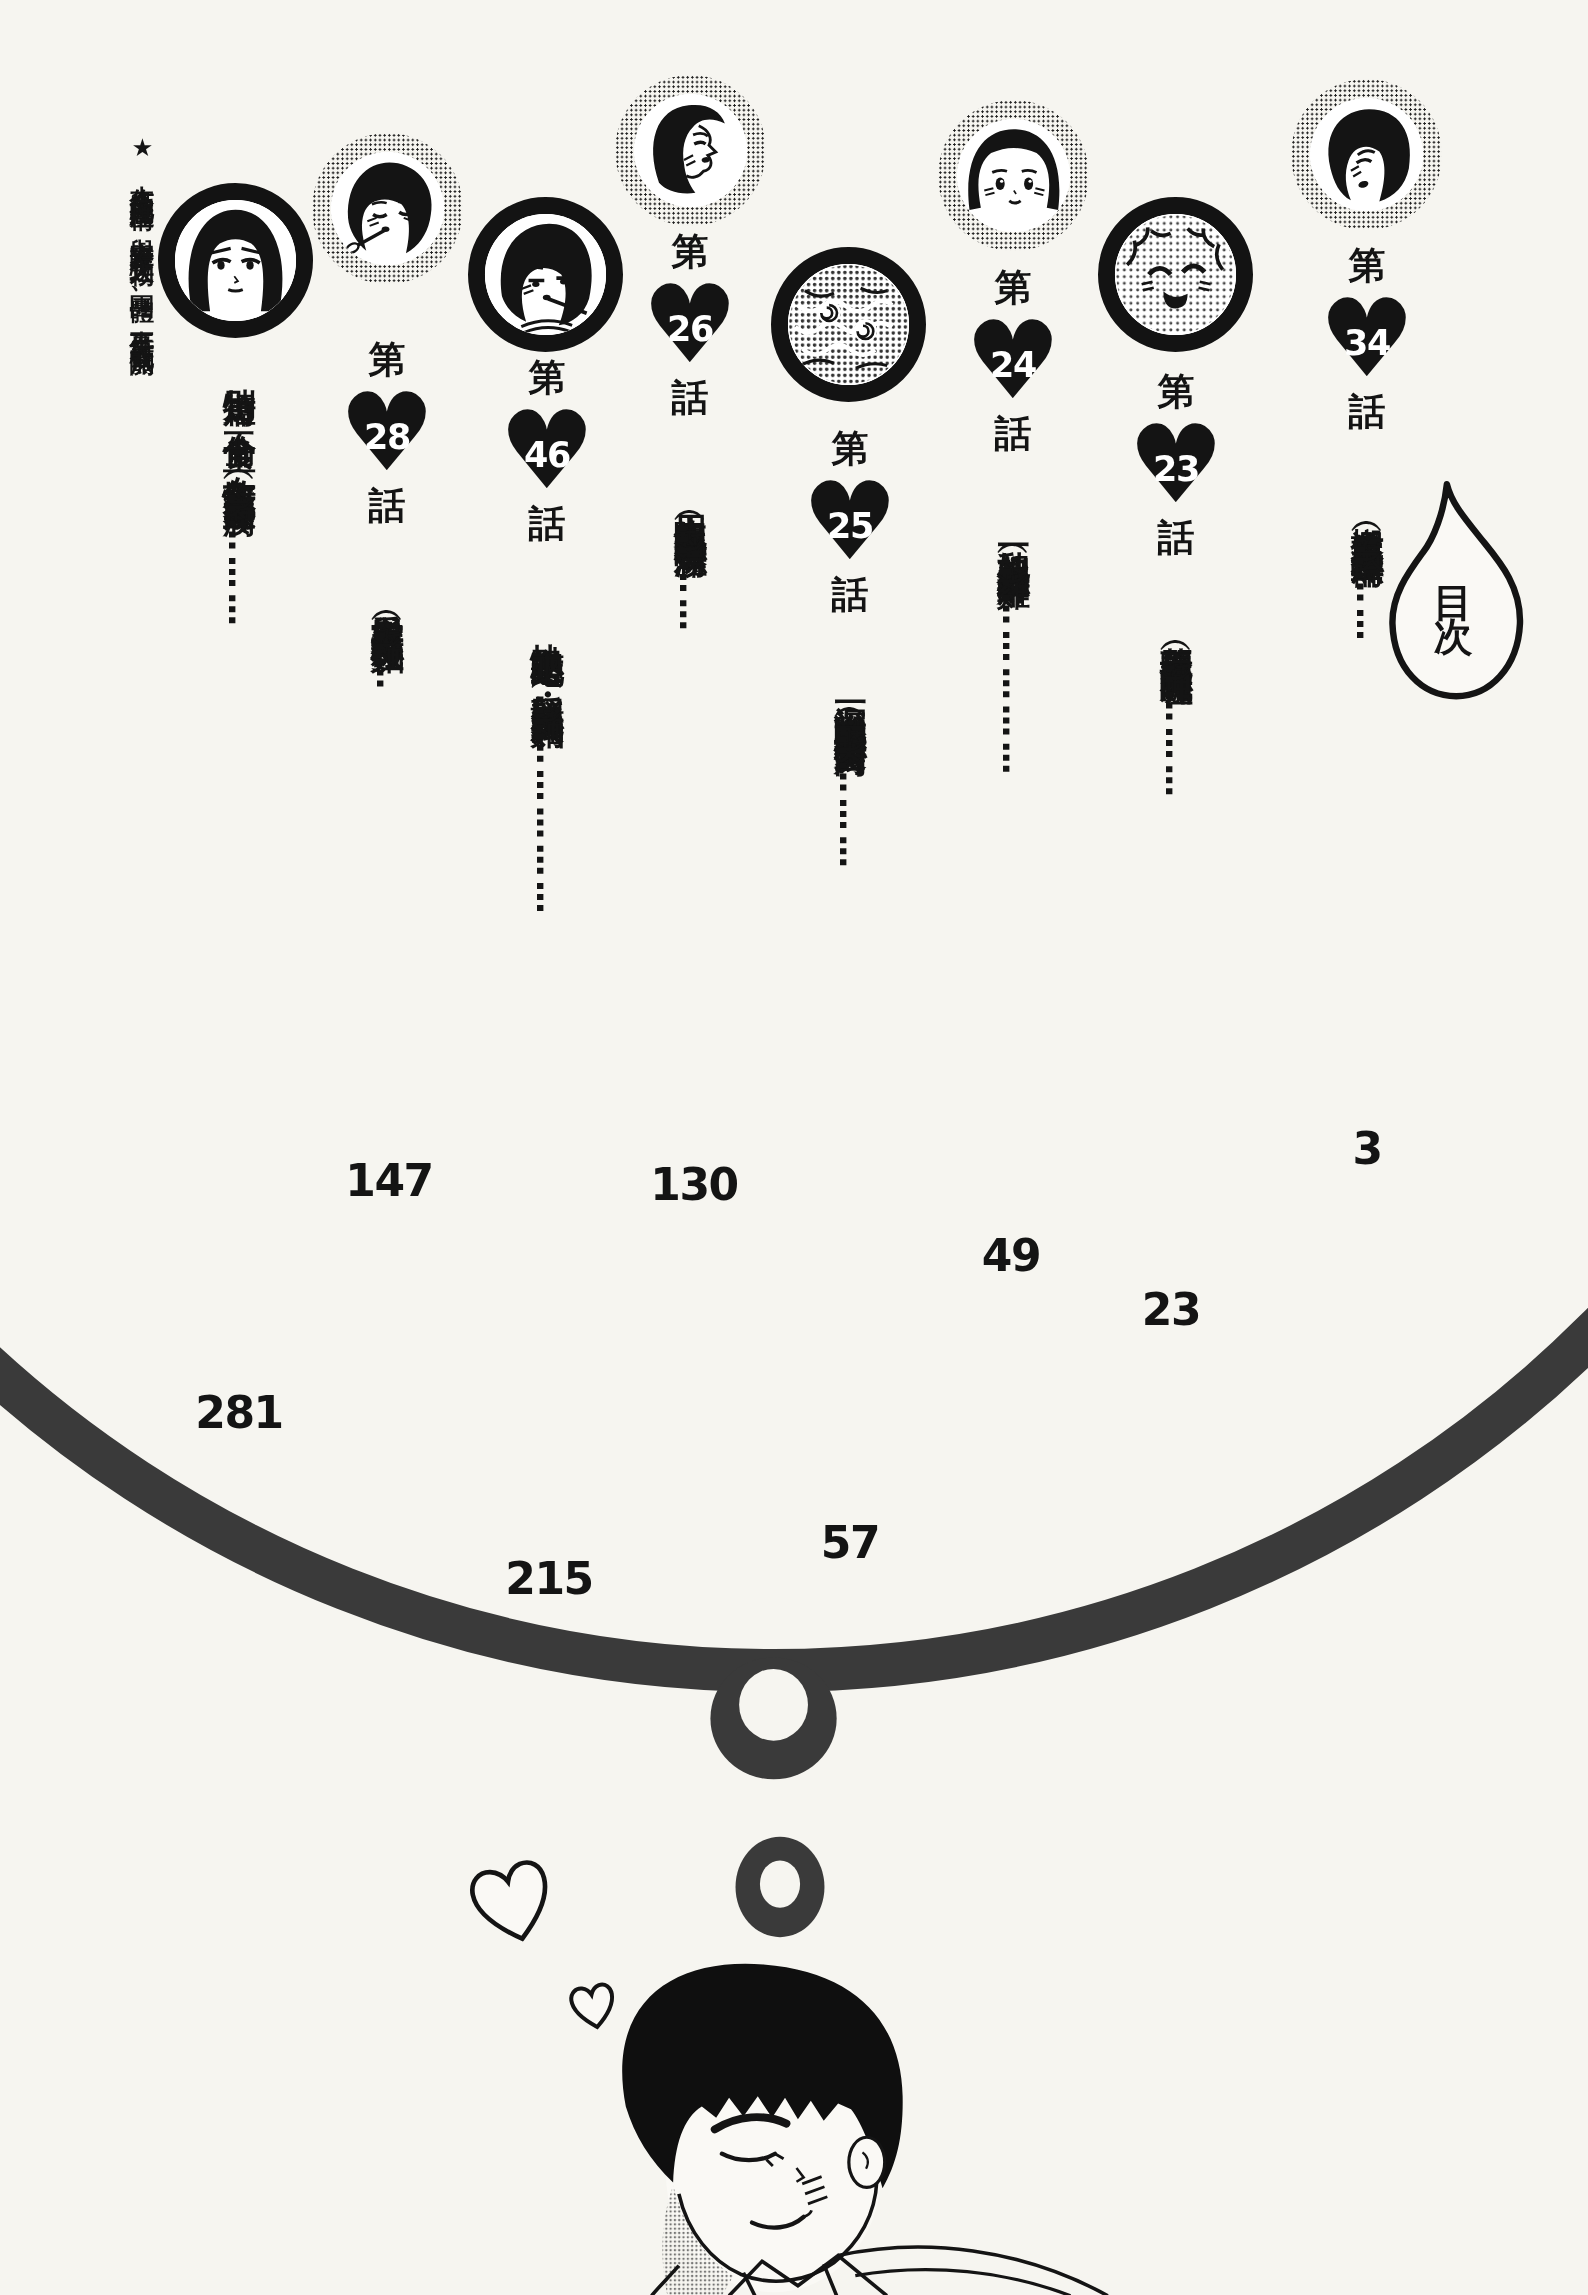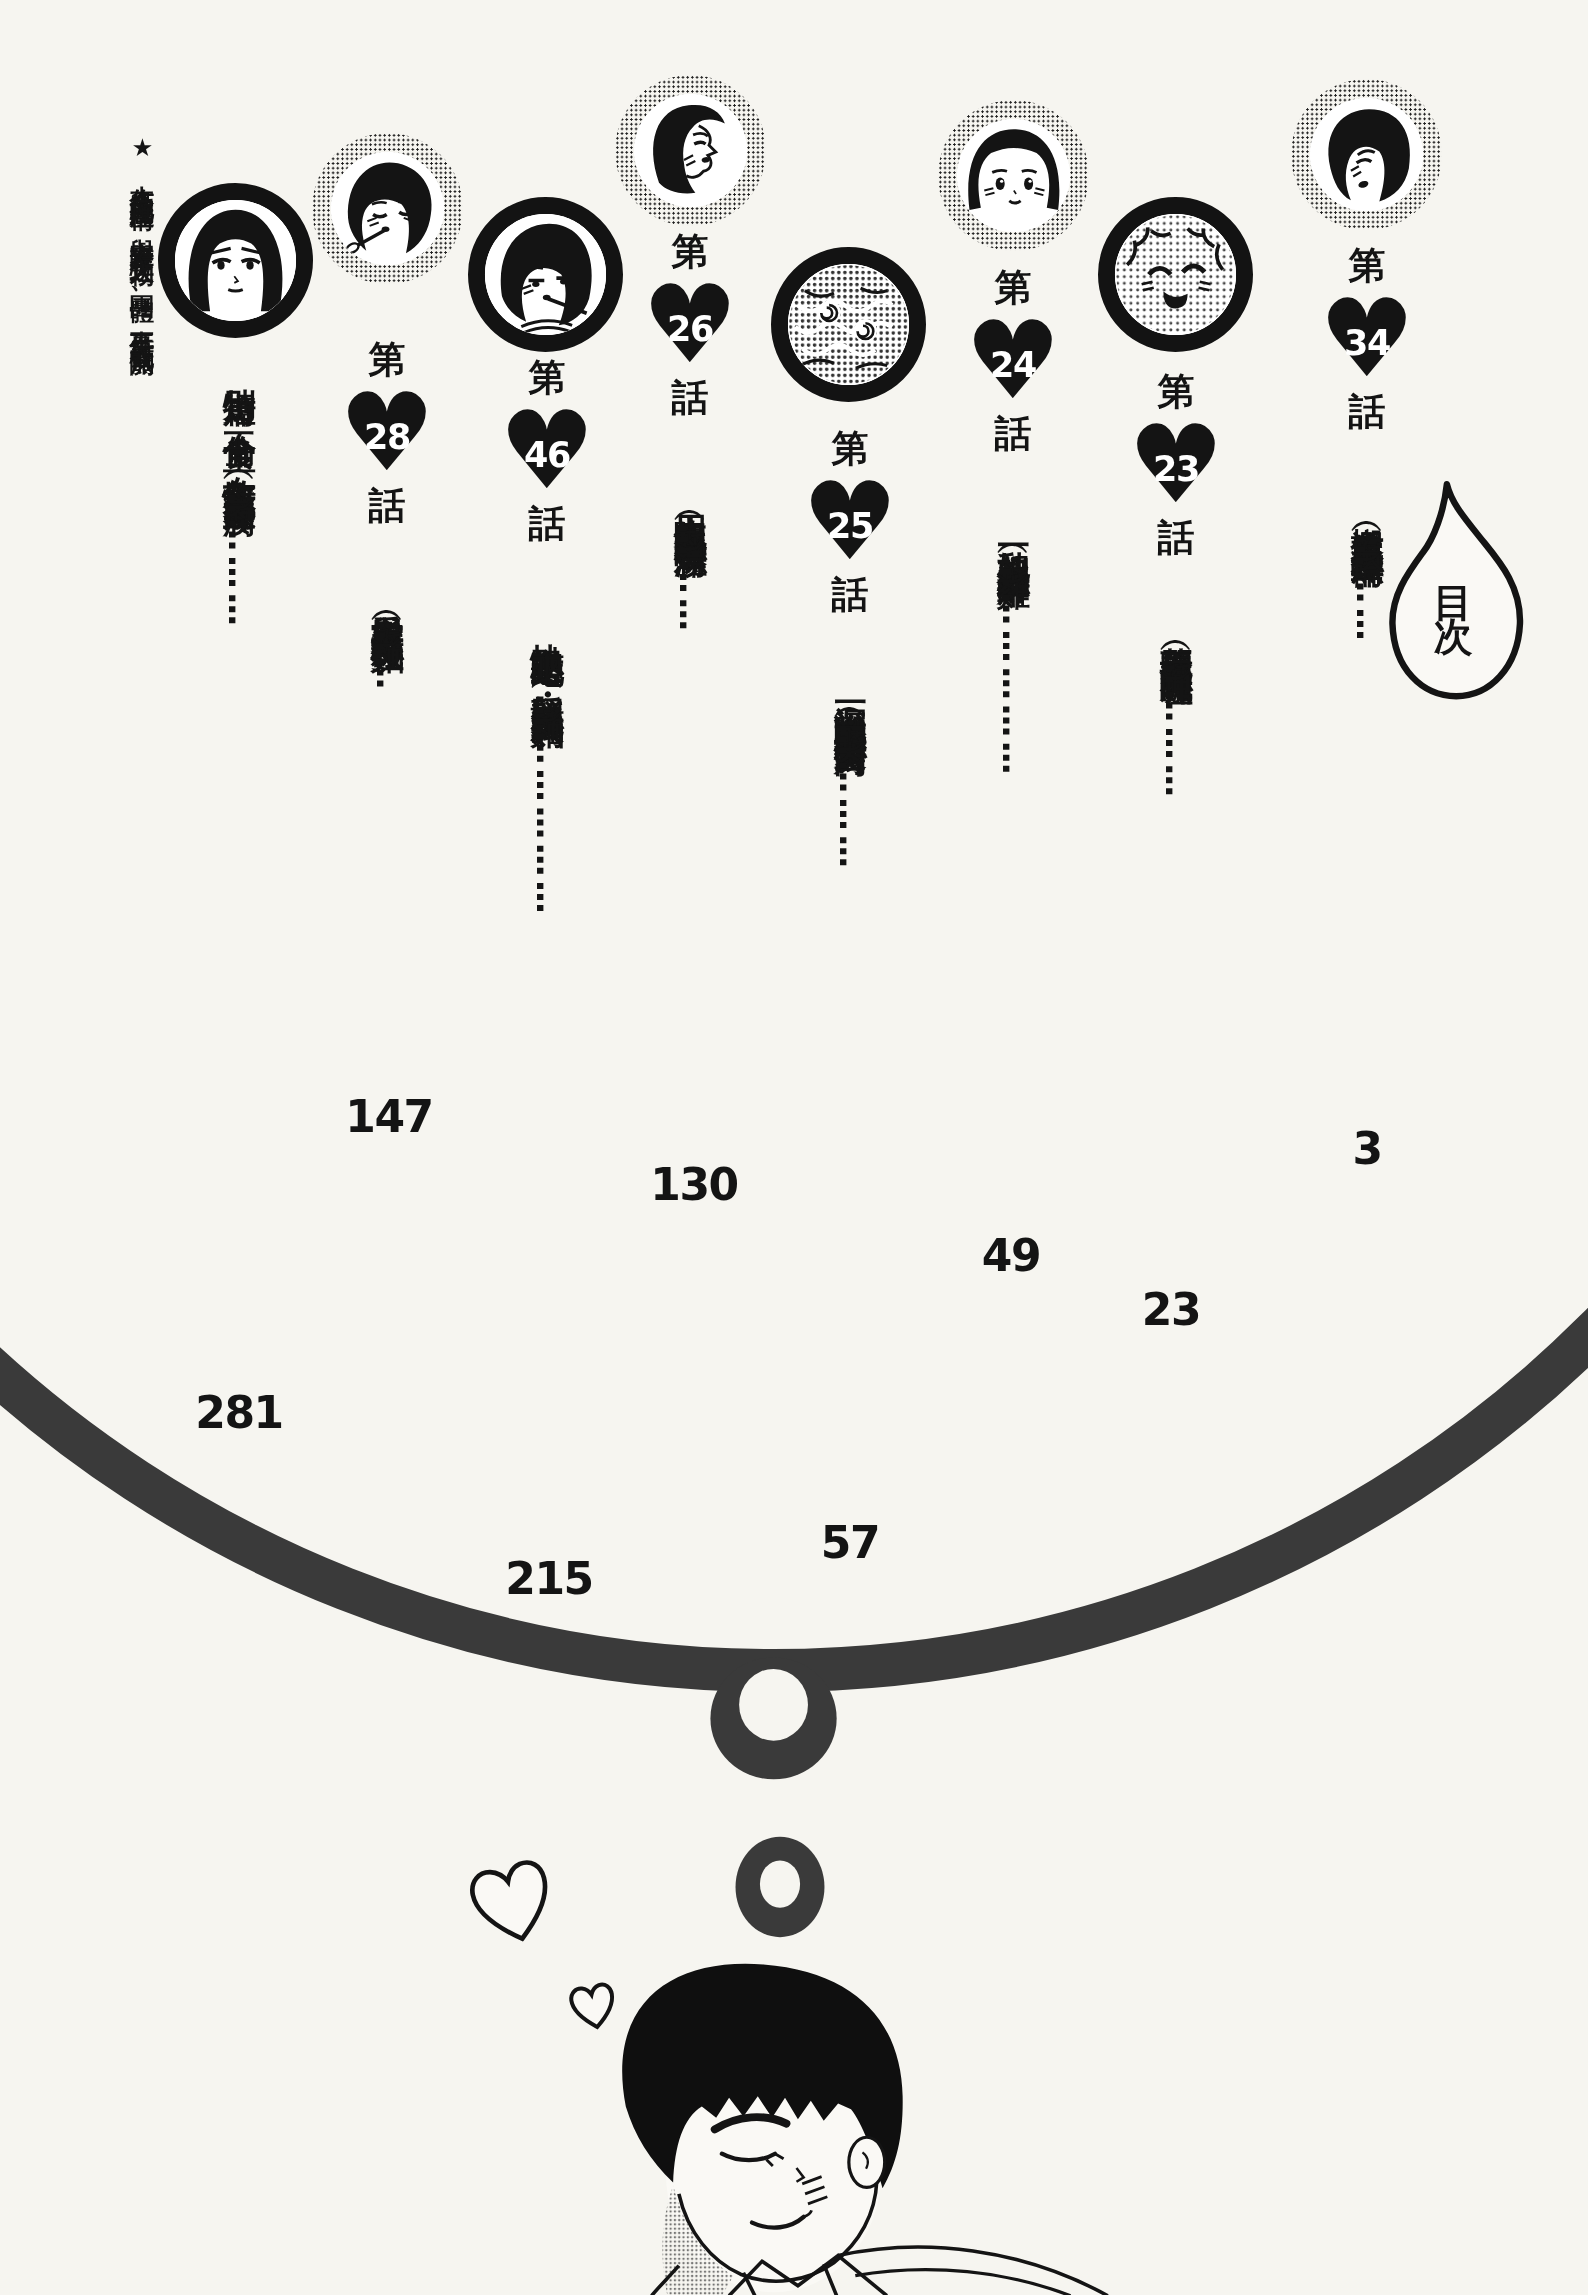--- a/index.html
+++ b/index.html
@@ -43,21 +43,21 @@
         writing-mode:vertical-rl;text-orientation:upright;font-size:39px;font-weight:900;
         letter-spacing:30px;white-space:nowrap;}
   
   .p22{left:1291px;top:79px}.p24{left:938px;top:100px}.p26{left:615px;top:75px}.p28{left:312px;top:133px}
   .p23{left:1098px;top:197px}.p25{left:771px;top:247px}.p27{left:468px;top:197px}.psp{left:158px;top:183px}
   .s22{left:1367px;top:247px}.s23{left:1176px;top:373px}.s24{left:1013px;top:269px}.s25{left:850px;top:430px}
   .s26{left:690px;top:233px}.s27{left:547px;top:359px}.s28{left:387px;top:341px}
   .t22{left:1367px;top:502px}.t23{left:1176px;top:621px}.t24{left:1013px;top:524px}.t25{left:850px;top:681px}
   .t26{left:690px;top:488px}.t27{left:547px;top:617px}.t28{left:387px;top:588px}.tsp{left:239px;top:362px}
   .n3{left:1367px;top:1148px}.n23{left:1171px;top:1309px}.n49{left:1011px;top:1255px}.n75{left:850px;top:1542px}
-  .n101{left:694px;top:1184px}.n125{left:549px;top:1578px}.n147{left:389px;top:1116px}.n171{left:239px;top:1412px}
+  .n101{left:694px;top:1184px}.n125{left:549px;top:1578px}.n147{left:389px;top:1180px}.n171{left:239px;top:1412px}
 </style>
 </head>
 <body>
 
 <div class="page">
 
   <div class="bubble-arc"></div>
 
   <div class="toc-drop">
     <svg viewBox="0 0 215 320">

